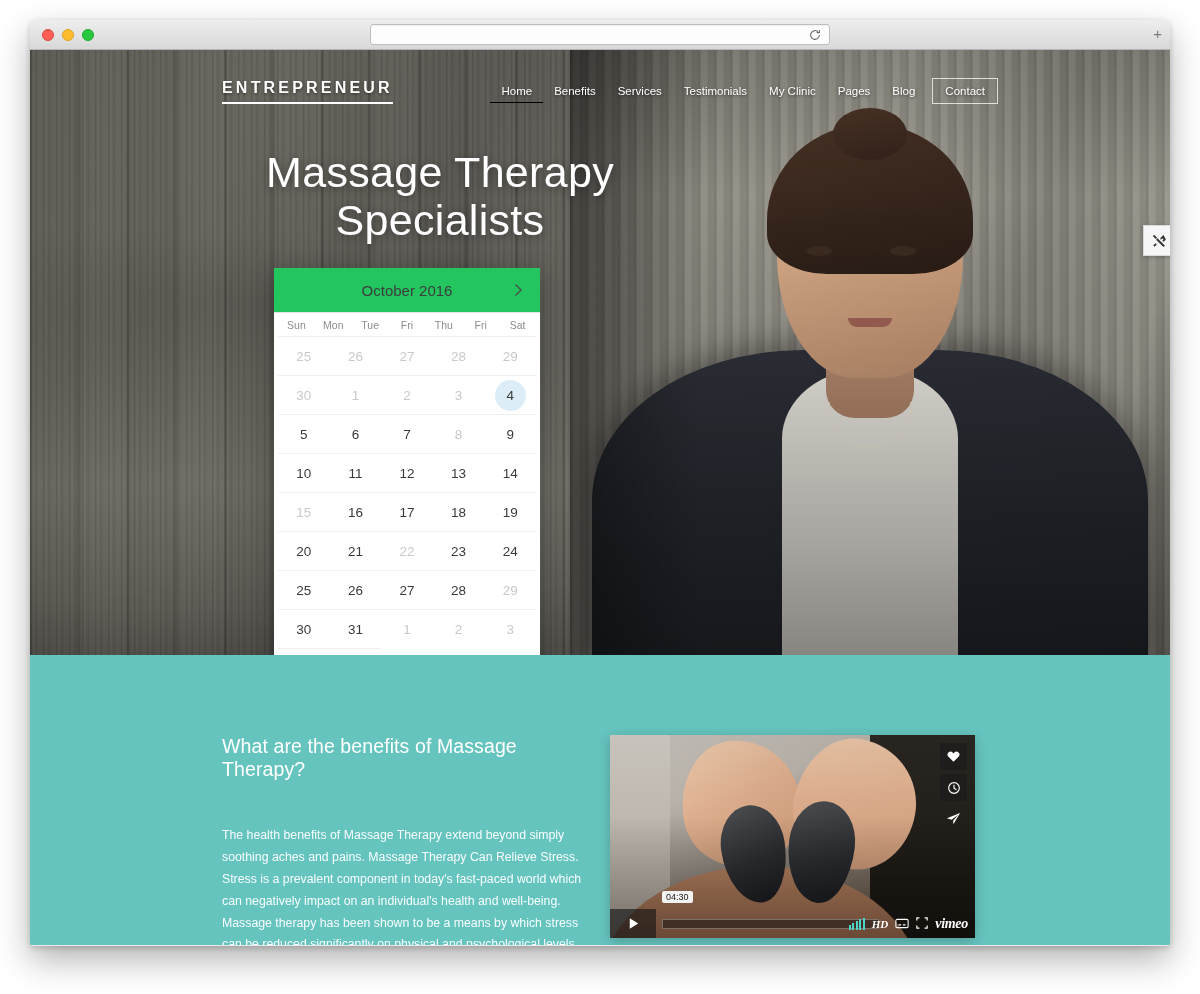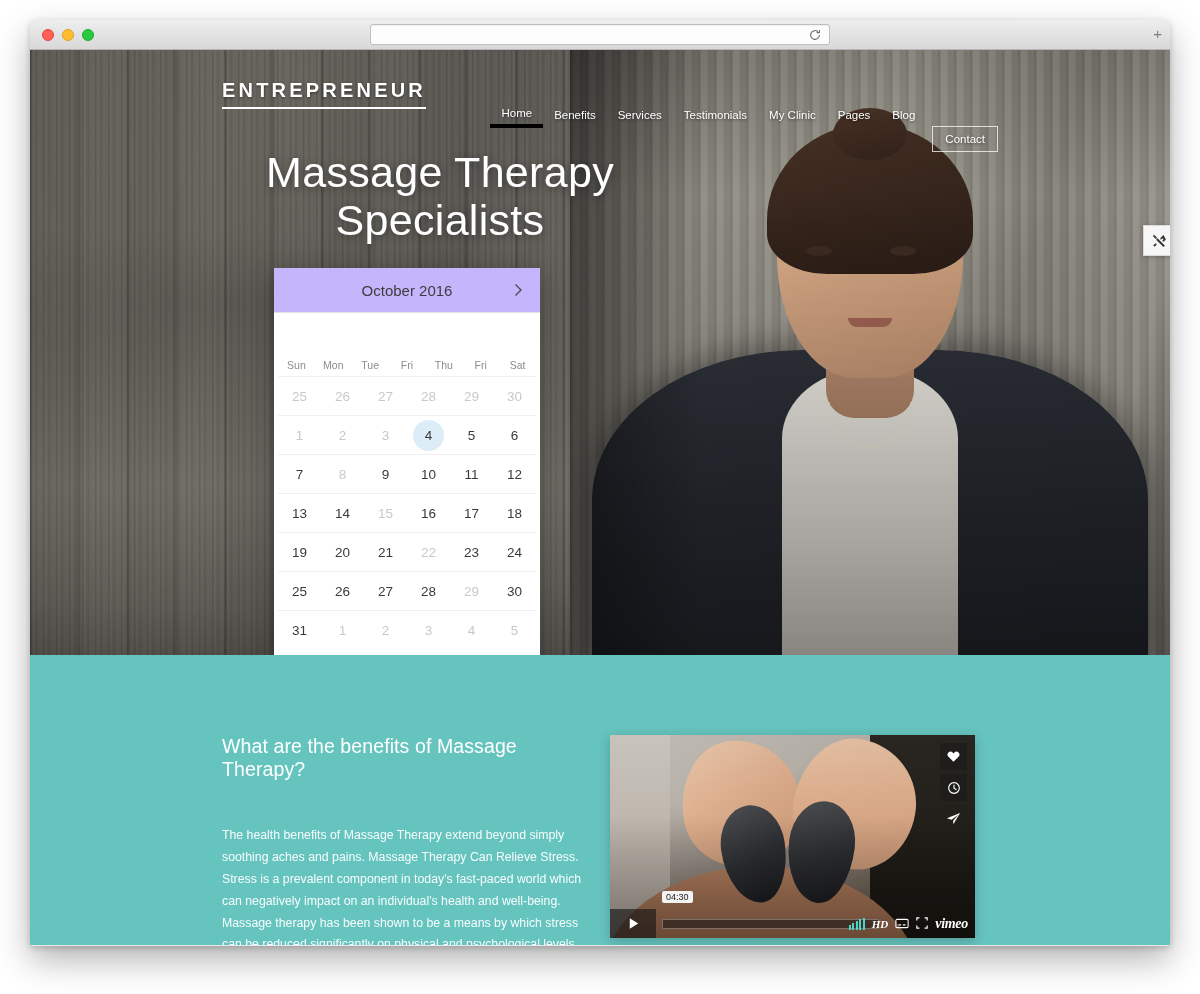--- a/index.html
+++ b/index.html
@@ -185,45 +185,44 @@
   
   .topnav {
     position: absolute; left: 0; top: 0;
     width: 100%; height: 48px;
     display: flex; align-items: center;
     z-index: 6;
   }
   .logo {
     position: absolute; left: 192px; top: 29px;
     color: #fff;
-    font-size: 20px;
+    font-size: 16px;
     letter-spacing: 3.2px;
     font-weight: 700;
     padding-bottom: 5px;
     border-bottom: 2px solid #fff;
     text-shadow: 0 1px 3px rgba(0,0,0,0.45);
   }
   .menu {
     position: absolute; right: 172px; top: 28px;
     display: flex; align-items: center; gap: 0;
   }
   .menu a {
     color: #ffffff;
     font-size: 11.5px;
     text-decoration: none;
     padding: 5px 11px;
     text-shadow: 0 1px 3px rgba(0,0,0,0.55);
     white-space: nowrap;
   }
-  .menu a.active { border-bottom: 4px solid #000000; text-align: center; }
+  .menu a.active { border-bottom: 1px solid #000000; text-align: center; }
   .menu a.boxed {
     border: 1px solid rgba(255,255,255,0.75);
     padding: 6px 12px;
     margin-left: 6px;
-    margin-top: 48px;
   }
 
   
   .hero-title {
     position: absolute; left: 0; top: 98px;
     width: 820px;
     text-align: center;
     color: #fff;
     font-size: 43px;
     font-weight: 300;
@@ -251,40 +250,40 @@
     content: "";
     position: absolute; left: 50%; bottom: -7px;
     transform: translateX(-50%);
     border-left: 8px solid transparent;
     border-right: 8px solid transparent;
     border-top: 7px solid #3c404a;
   }
   .cal-month {
     position: relative;
     height: 45px;
-    background: #c4b5fd;
+    background: #22c55e;
     border-bottom: 1px solid #e2e2e2;
     display: flex; align-items: center; justify-content: center;
     color: #3d3d3d; font-size: 15px;
   }
   .cal-next {
     position: absolute; right: 14px; top: 50%;
     transform: translateY(-50%);
     width: 16px; height: 16px; color: #4a4a4a;
   }
   .cal-dows {
     display: grid; grid-template-columns: repeat(7, 1fr);
     background: #fff;
     padding: 6px 4px 5px;
   }
   .cal-dows div {
-    text-align: center; font-size: 10.5px; color: #8c8c8c; margin-top: 40px;
+    text-align: center; font-size: 10.5px; color: #8c8c8c;
   }
   .cal-grid {
-    display: grid; grid-template-columns: repeat(6, 1fr);
+    display: grid; grid-template-columns: repeat(5, 1fr);
     background: #fff;
     padding: 0 4px 8px;
   }
   .cal-cell {
     height: 39px;
     display: flex; align-items: center; justify-content: center;
     font-size: 13.5px; color: #3a3a3a;
     border-top: 1px solid #f0f0f0;
     position: relative;
   }

